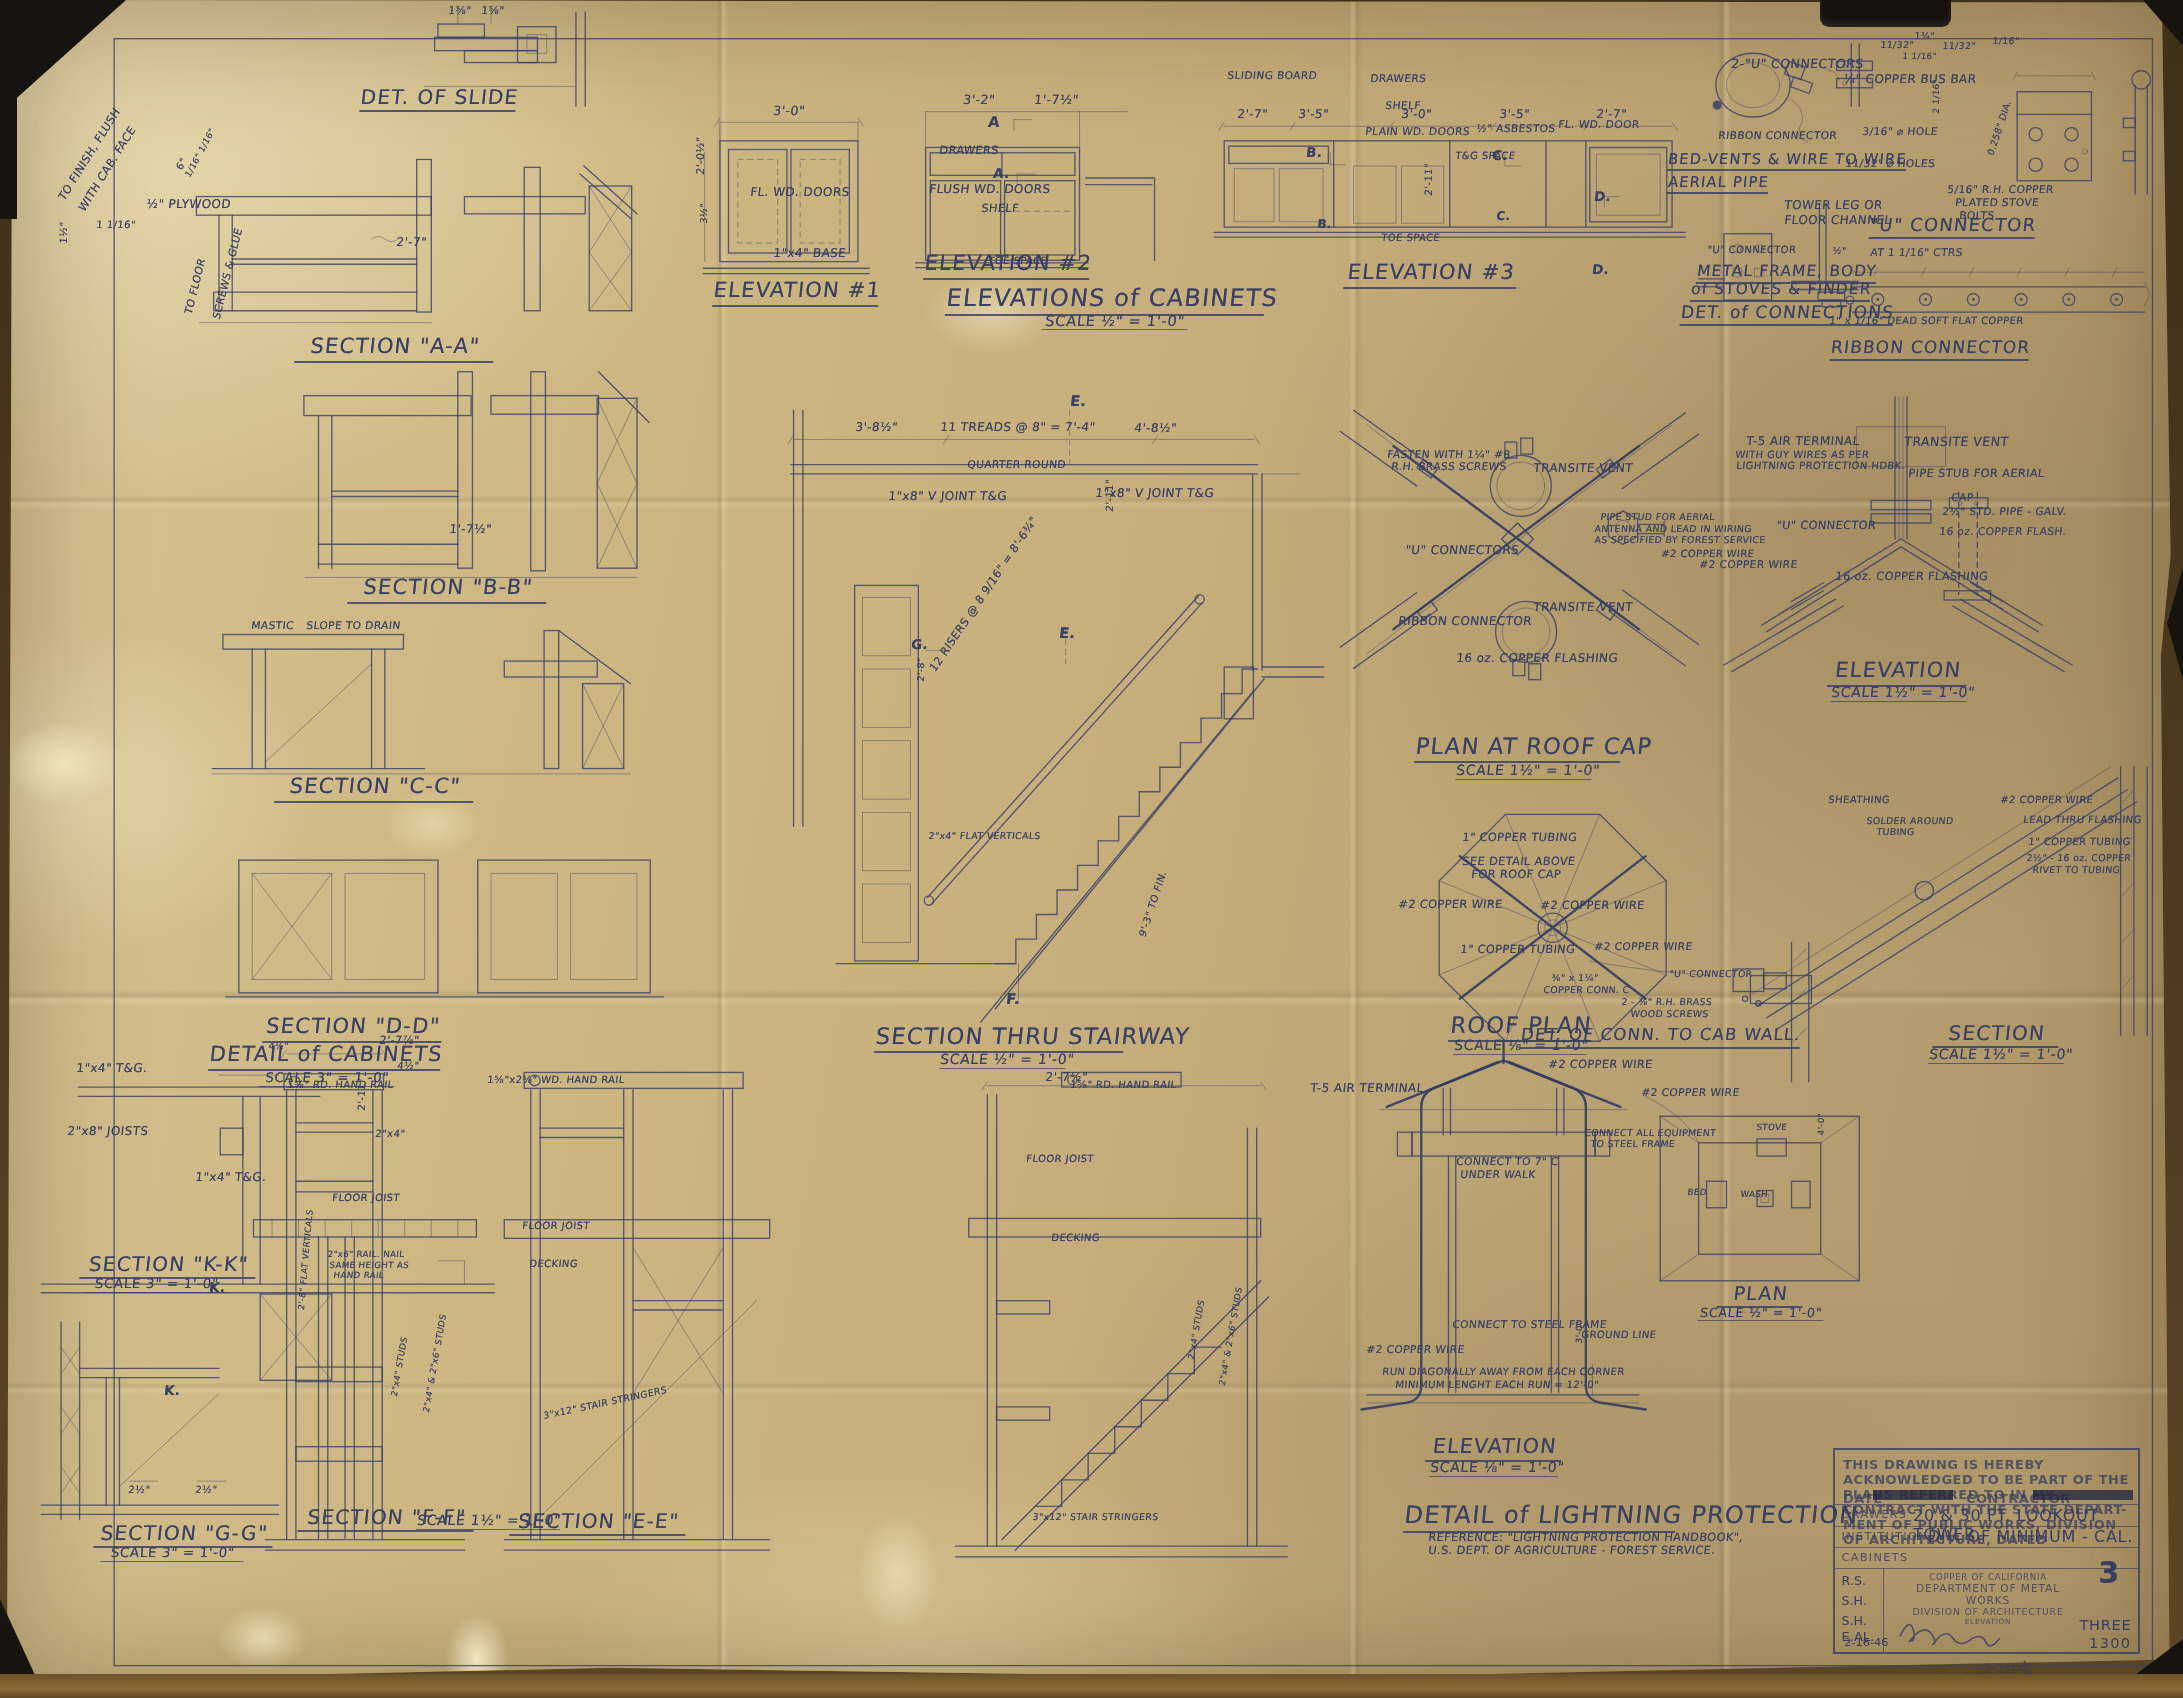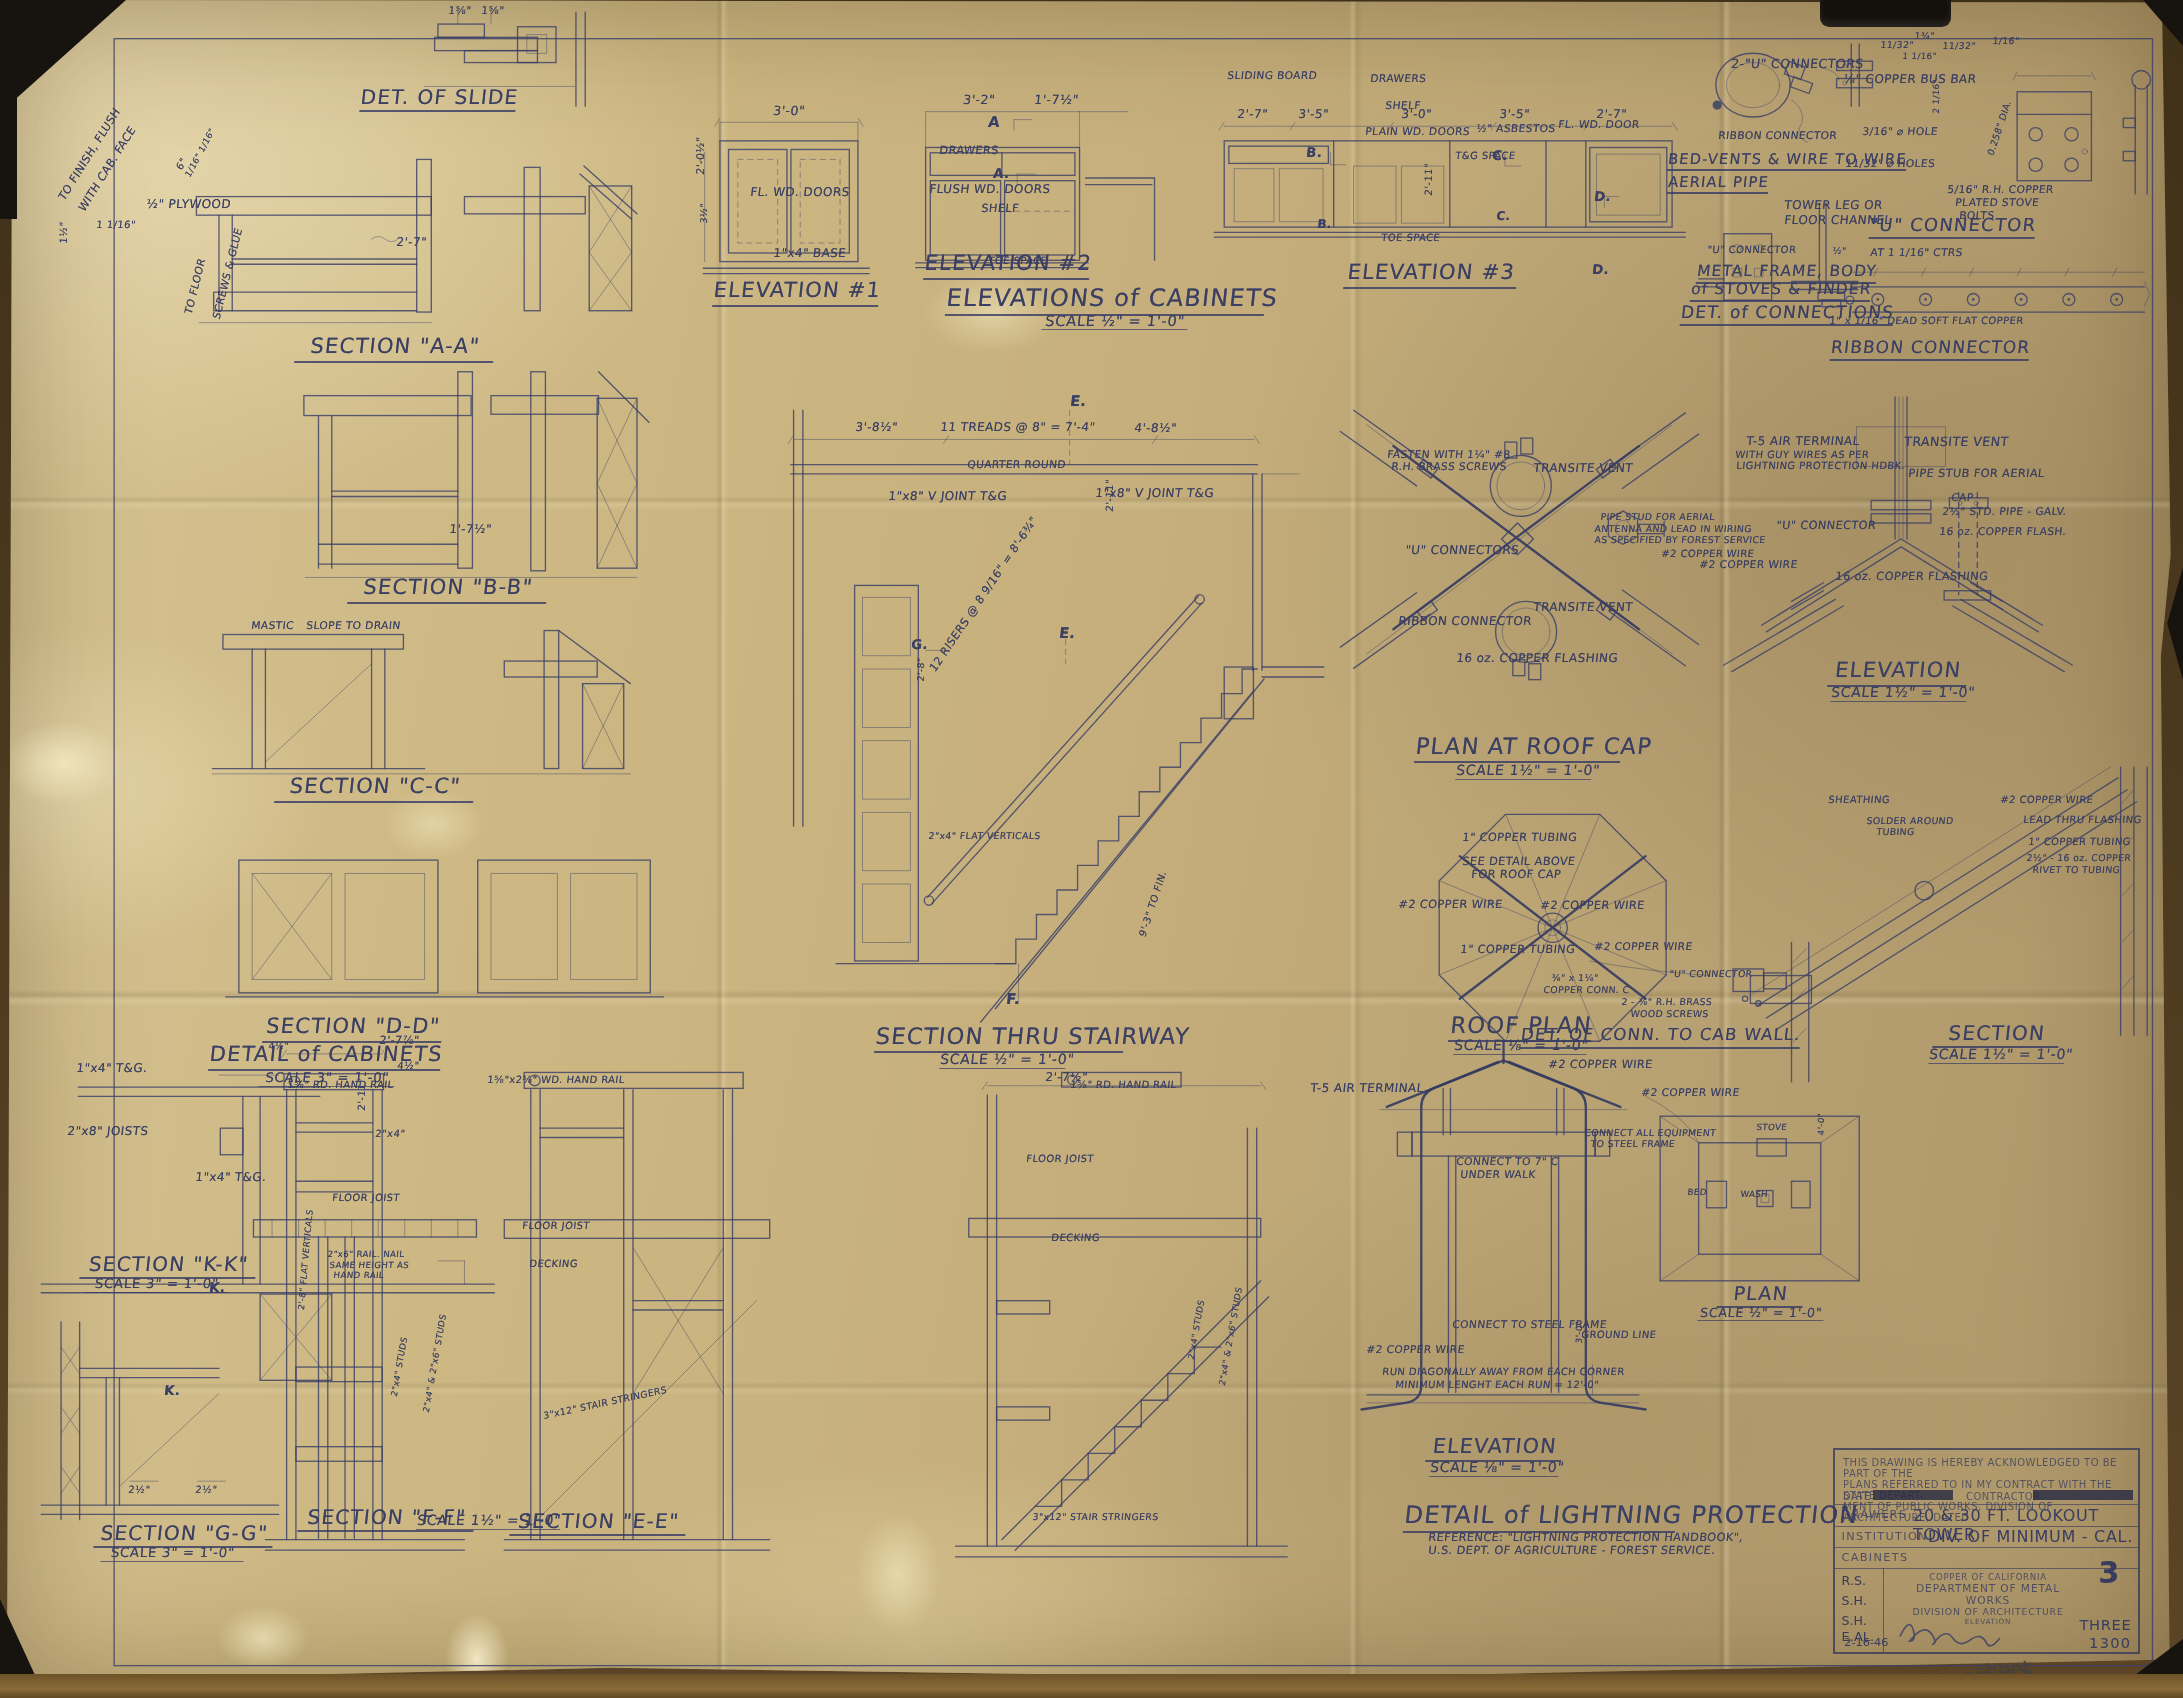--- a/index.html
+++ b/index.html
@@ -48,21 +48,21 @@
   .f{fill:#3b4066;stroke:none;opacity:.85;}
   .ann{position:absolute;color:#3a3f63;white-space:nowrap;transform-origin:left top;
        line-height:1.12;text-shadow:0 0 0.5px rgba(58,63,99,.65);letter-spacing:0.4px;}
   .title{border-bottom:2px solid rgba(52,57,100,.8);padding-bottom:2px;letter-spacing:1.2px;}
   .scale{border-bottom:1.3px solid rgba(52,57,100,.68);letter-spacing:0.7px;}
   .marker{font-weight:bold;}
   
   #title-block{position:absolute;left:1833px;top:1448px;width:303px;height:202px;
       border:2px solid rgba(48,53,90,.75);color:#373c60;}
   #title-block .row{position:absolute;left:0;right:0;border-top:1.3px solid rgba(48,53,90,.6);}
-  .tb-small{font-size:10px;letter-spacing:0.5px;opacity:.75;}
+  .tb-small{font-size:13px;letter-spacing:0.5px;opacity:.75;font-weight:bold;}
   .tb-hand{font-size:16px;letter-spacing:0.7px;}
   .tb-label{font-size:11.3px;letter-spacing:1.3px;opacity:.8;}
   .bar{position:absolute;height:10px;background:rgba(36,40,66,.8);}
   #pencil{position:absolute;color:#46413a;}
 </style>
 </head>
 <body>
 
 <div id="stage">
   <div id="paper"></div>

